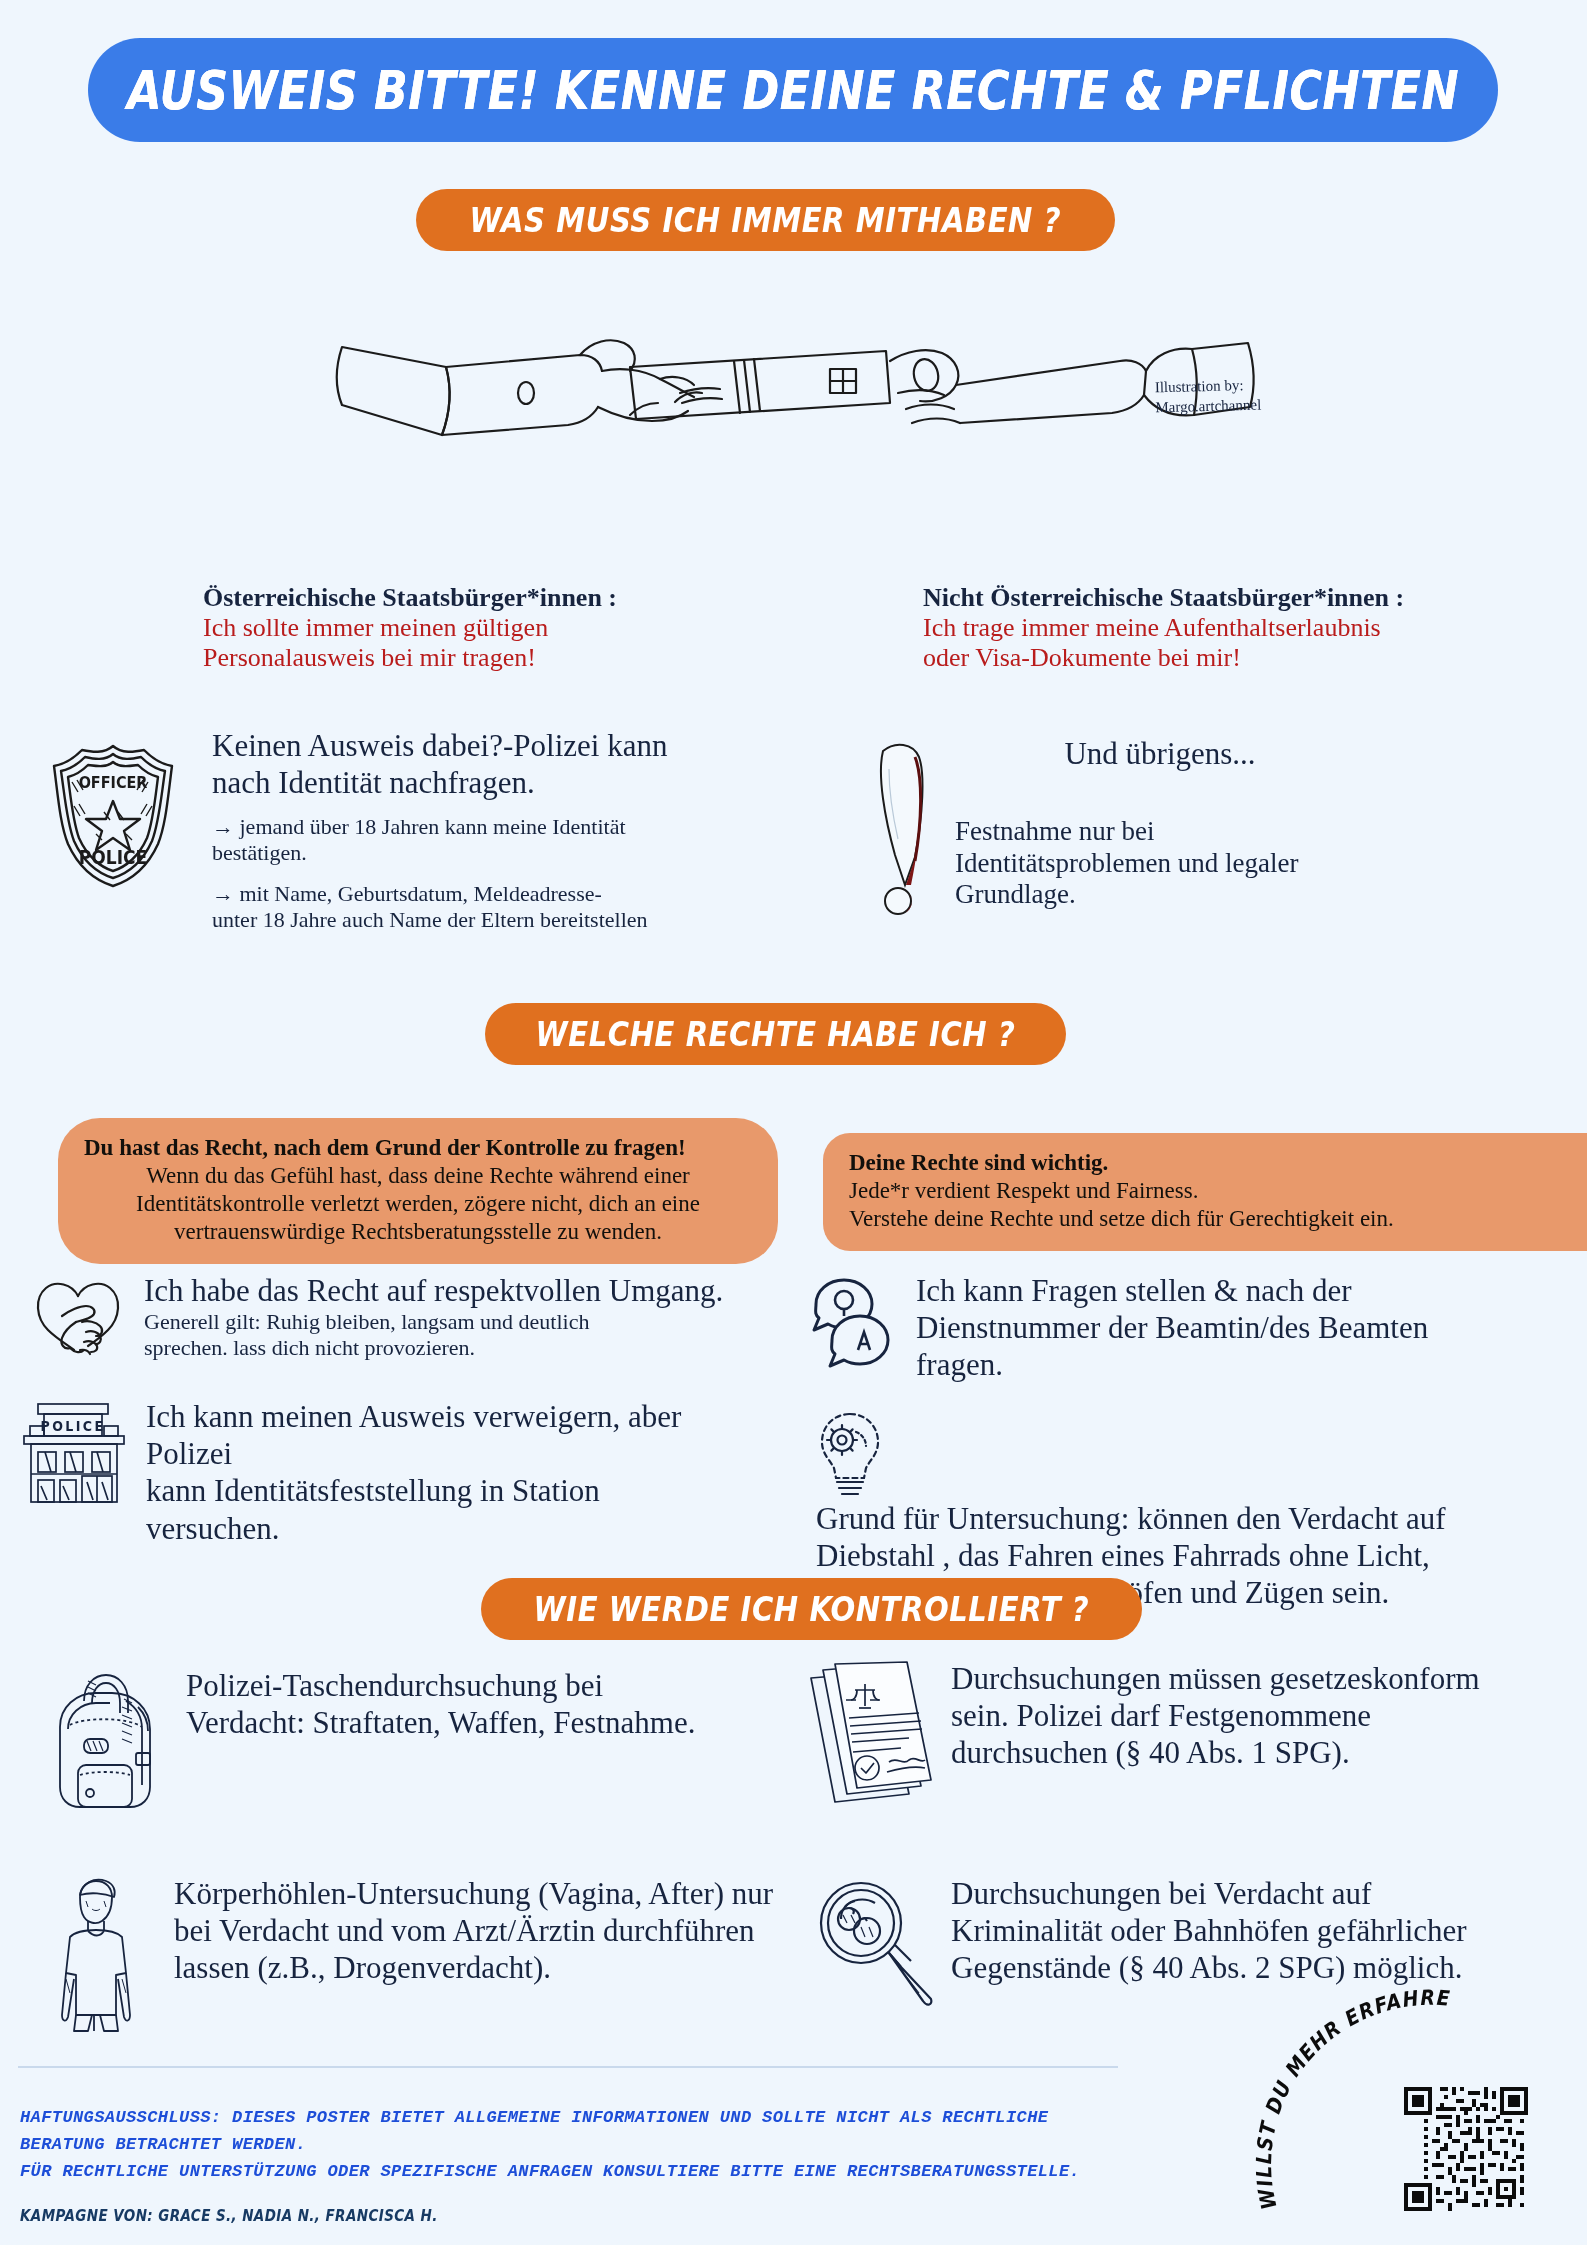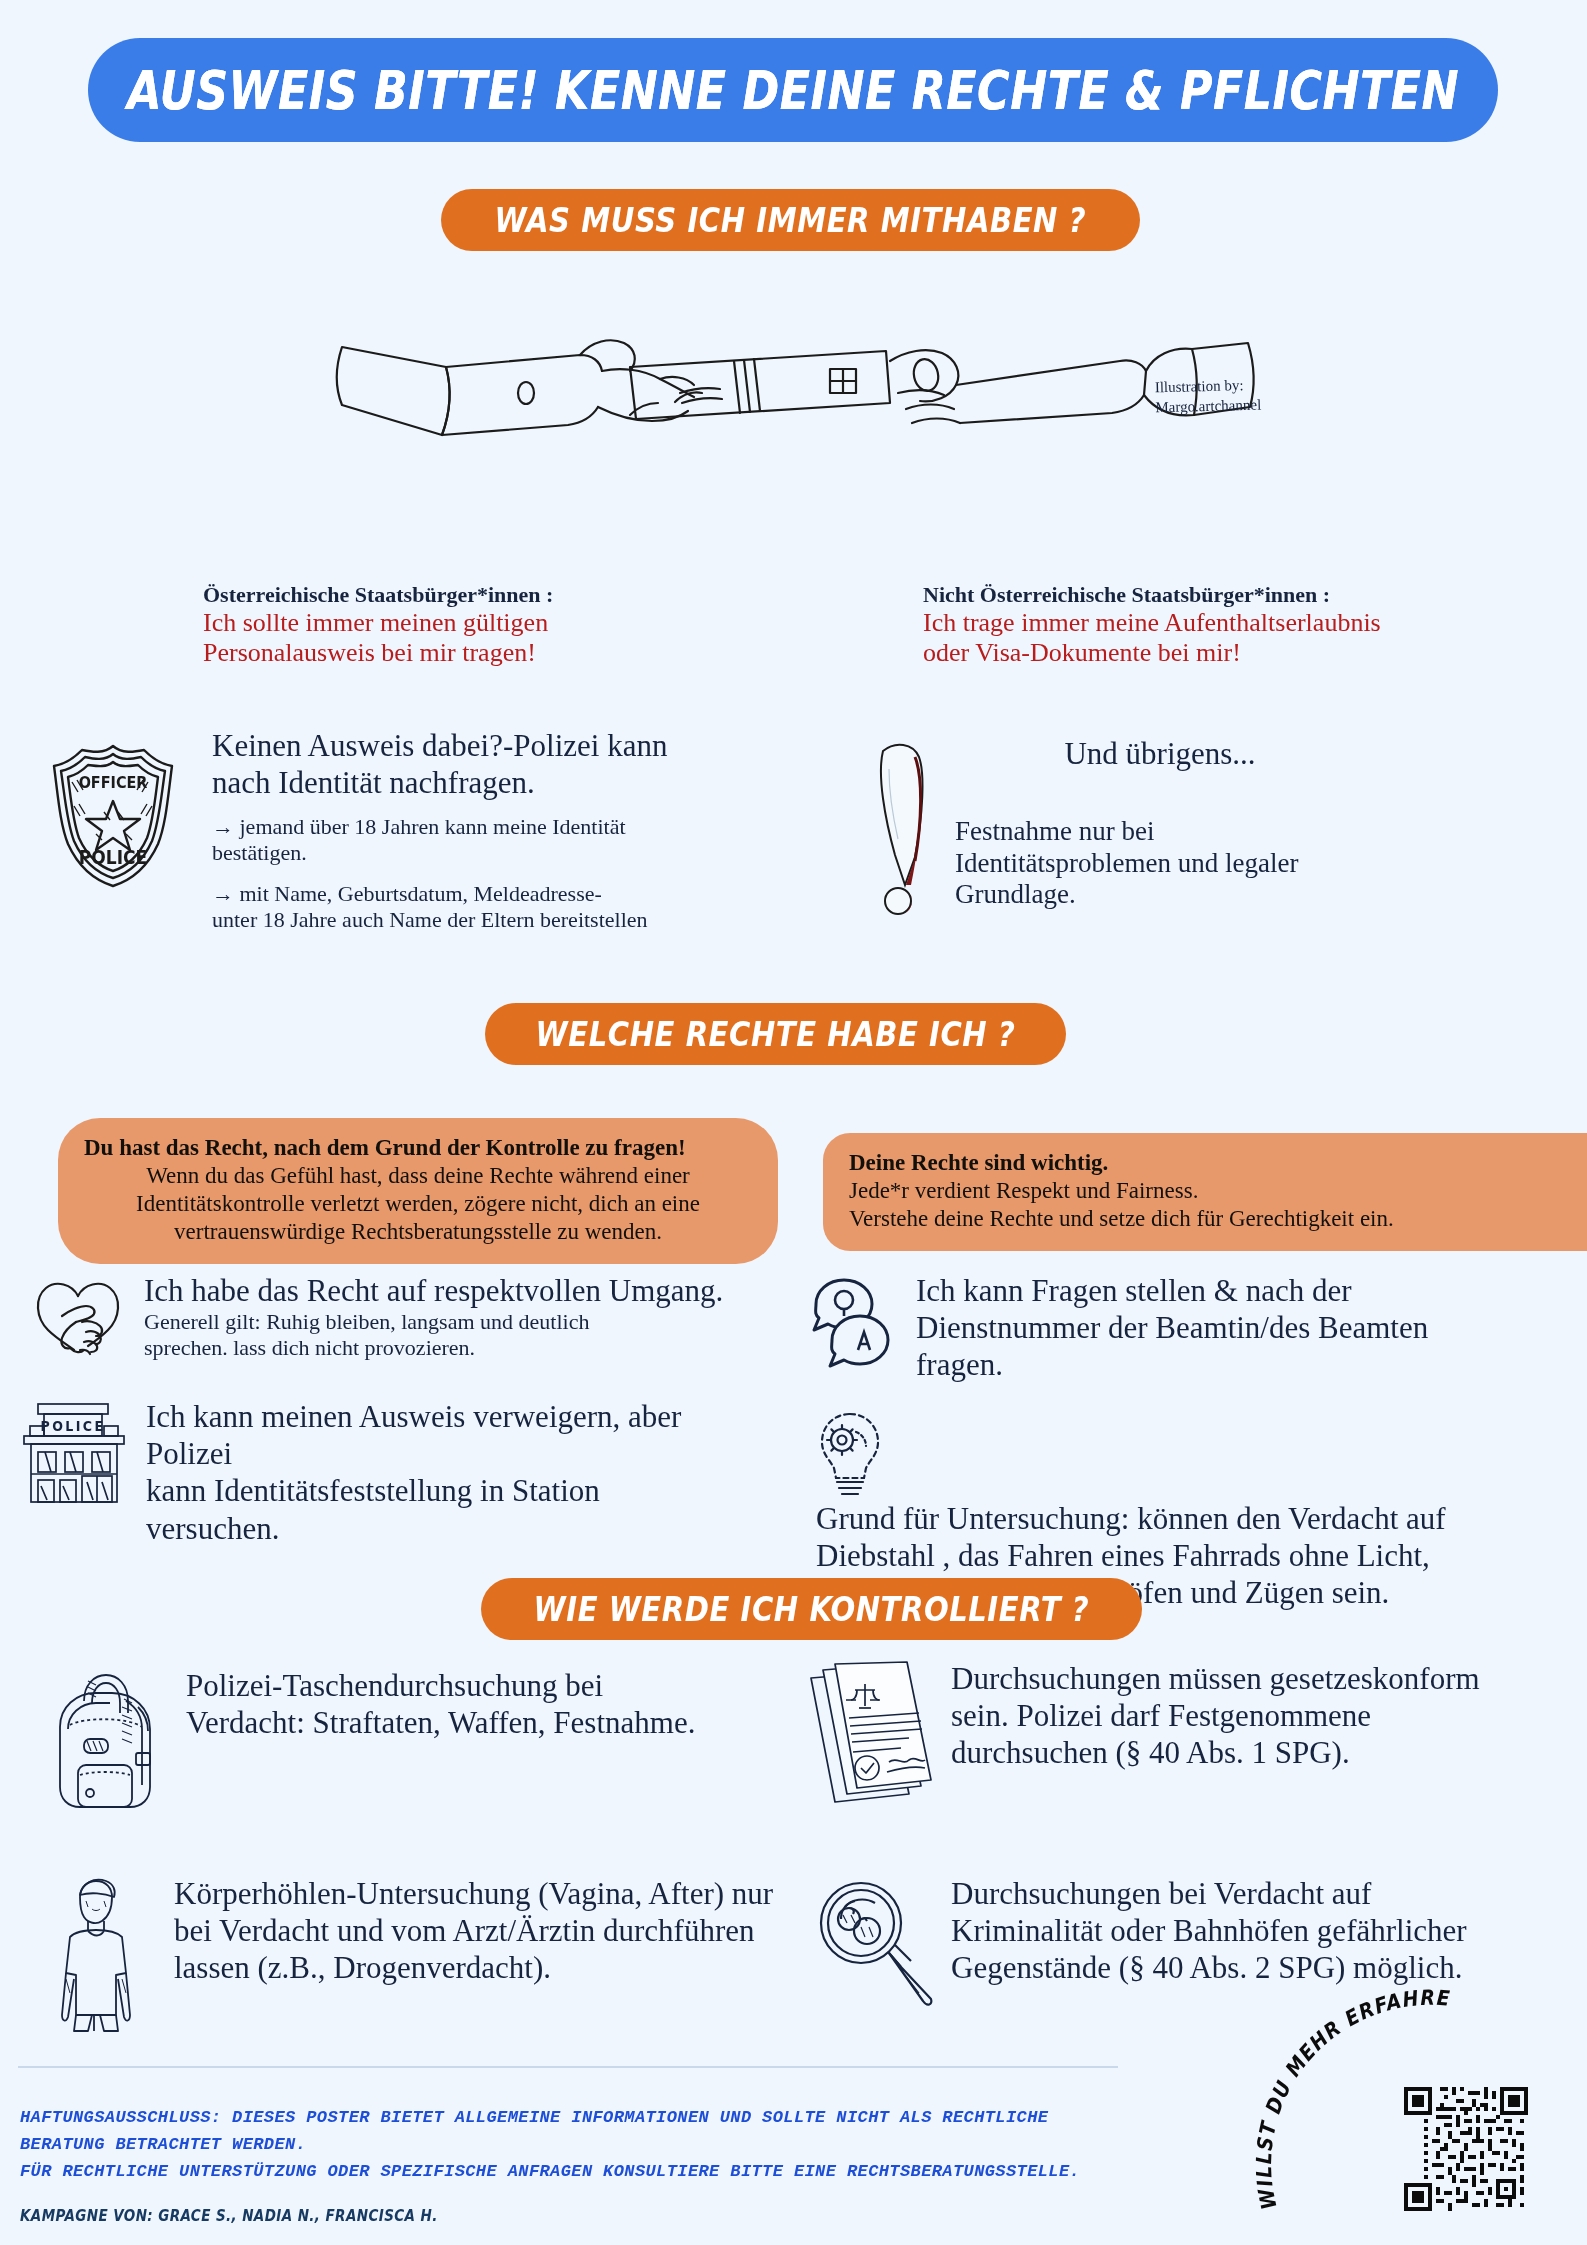--- a/index.html
+++ b/index.html
@@ -33,35 +33,35 @@
     position: absolute;
     background: #e0701f; border-radius: 40px;
     display: flex; align-items: center; justify-content: center;
     padding: 0 38px; height: 62px;
   }
   .pill span {
     font-family: "DejaVu Sans Condensed", "Liberation Sans Narrow", "Liberation Sans", sans-serif;
     font-weight: bold; font-style: italic; font-size: 34px; color: #ffffff;
     letter-spacing: 0.6px; white-space: nowrap; transform: scaleX(0.95);
   }
-  #pill-1 { left: 441px; top: 189px; justify-content: flex-end; }
+  #pill-1 { left: 416px; top: 189px; justify-content: flex-end; }
   #pill-2 { left: 485px; top: 1003px; }
   #pill-3 { left: 481px; top: 1578px; }
 
   
   .illus { position: absolute; left: 330px; top: 285px; width: 930px; height: 215px; }
   .credit {
     position: absolute; left: 1155px; top: 375px; width: 180px;
     font-family: "Liberation Serif", serif; font-size: 15px; color: #17243f;
     line-height: 1.35; transform: rotate(-1.5deg);
   }
 
   
   .block { position: absolute; }
-  .hd { font-weight: bold; font-size: 22px; color: #17243f; line-height: 1.2; }
+  .hd { font-weight: bold; font-size: 26px; color: #17243f; line-height: 1.2; }
   .bd { font-size: 26px; color: #b91c1c; line-height: 1.15; }
   .bd-sm { font-size: 22px; color: #17243f; line-height: 1.16; }
   .big { font-size: 31px; color: #17243f; line-height: 1.2; }
 
   #cit-left  { left: 203px; top: 582px; width: 470px; }
   #cit-right { left: 923px; top: 582px; width: 530px; }
 
   #noid-text { left: 212px; top: 727px; width: 560px; }
   #noid-text .big { margin-bottom: 13px; }
   #noid-text .arrowline { margin-bottom: 16px; }

